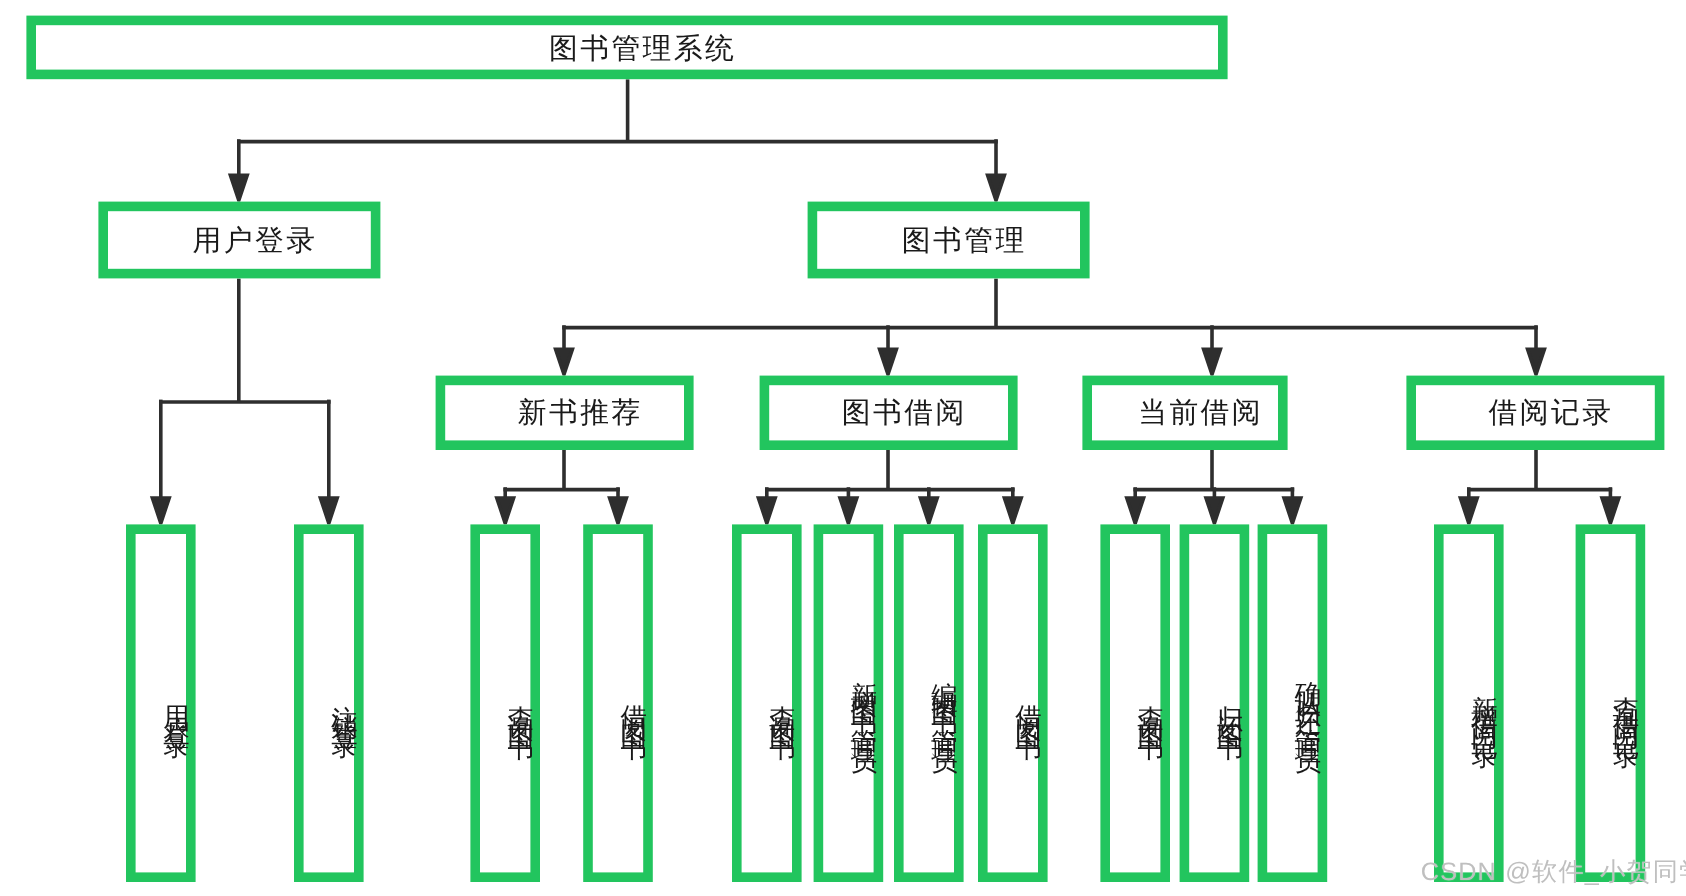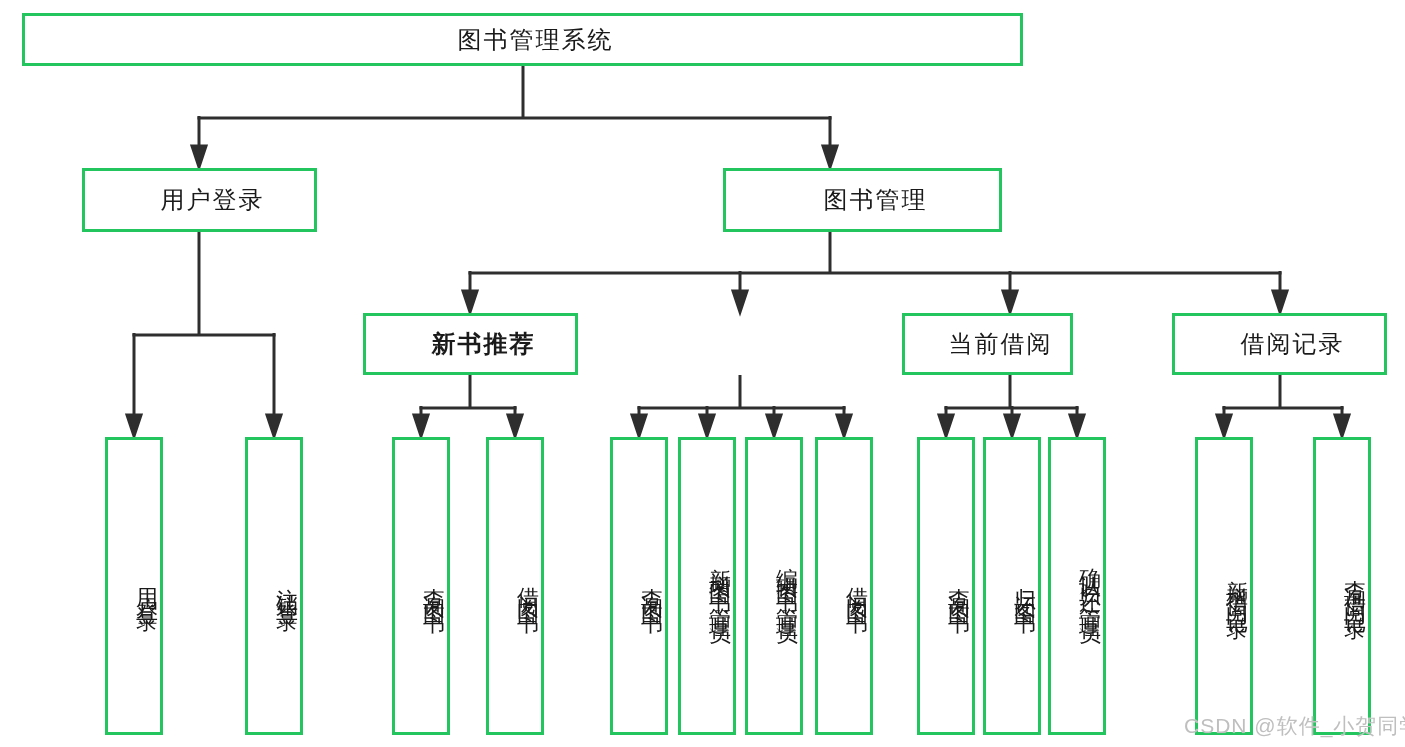--- a/index.html
+++ b/index.html
@@ -17,21 +17,21 @@
   }
   .connectors {
     position: absolute;
     left: 0;
     top: 0;
     z-index: 0;
   }
   .node {
     position: absolute;
     box-sizing: border-box;
-    border: 3px solid #22c55e;
+    border: 8px solid #22c55e;
     background: #ffffff;
     display: flex;
     align-items: center;
     justify-content: center;
     color: #1a1a1a;
     z-index: 1;
     padding-left: 26px;
   }
   .hbox {
     font-size: 24px;
@@ -122,23 +122,24 @@
       <line x1="1224" y1="406" x2="1224" y2="420"></line>
         <polygon points="1217,415 1231,415 1224,436"></polygon>
       <line x1="1342" y1="406" x2="1342" y2="420"></line>
         <polygon points="1335,415 1349,415 1342,436"></polygon>
     </g>
   </svg>
 
   <div class="node hbox" style="left:22px; top:13px; width:1001px; height:53px;">图书管理系统</div>
 
   <div class="node hbox" style="left:82px; top:168px; width:235px; height:64px;">用户登录</div>
-  <div class="node hbox" style="left:723px; top:168px; width:279px; height:64px;">图书管理</div>
+  <div class="node hbox" style="left:673px; top:168px; width:235px; height:64px;">图书管理</div>
 
-  <div class="node hbox" style="left:363px; top:313px; width:215px; height:62px;font-weight:bold;">新书推荐</div>
+  <div class="node hbox" style="left:363px; top:313px; width:215px; height:62px;">新书推荐</div>
+  <div class="node hbox" style="left:633px; top:313px; width:215px; height:62px;">图书借阅</div>
   <div class="node hbox" style="left:902px; top:313px; width:171px; height:62px;">当前借阅</div>
   <div class="node hbox" style="left:1172px; top:313px; width:215px; height:62px;">借阅记录</div>
 
   <div class="node vbox" style="left:105px; top:437px; width:58px; height:298px;">用户登录</div>
   <div class="node vbox" style="left:245px; top:437px; width:58px; height:298px;">注销登录</div>
 
   <div class="node vbox" style="left:392px; top:437px; width:58px; height:298px;">查询图书</div>
   <div class="node vbox" style="left:486px; top:437px; width:58px; height:298px;">借阅图书</div>
 
   <div class="node vbox" style="left:610px; top:437px; width:58px; height:298px;">查询图书</div>

